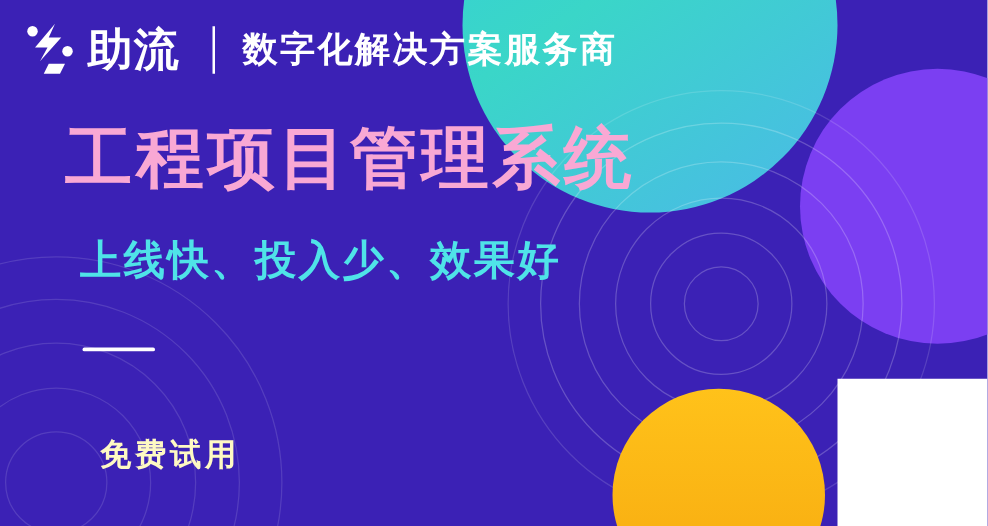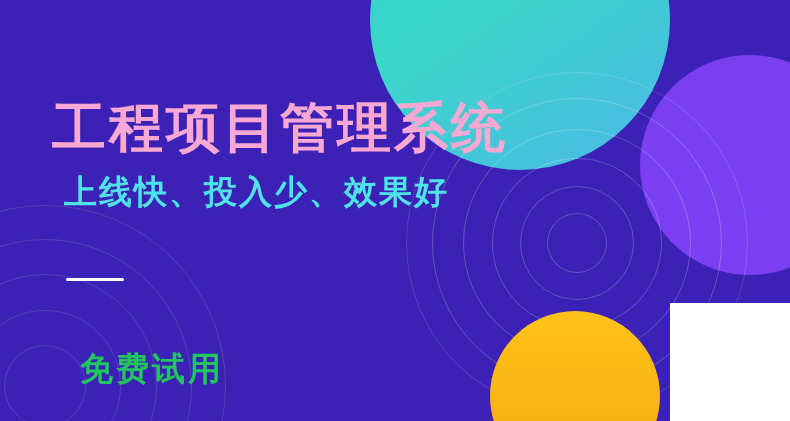--- a/index.html
+++ b/index.html
@@ -148,43 +148,43 @@
     color: #f9a8d4;
     font-size: 54px;
     font-weight: bold;
     letter-spacing: 3px;
     line-height: 1.15;
     white-space: nowrap;
   }
   .subhead {
     position: absolute;
     left: 64px;
-    top: 172px;
+    top: 188px;
     color: #4fe3e8;
     font-size: 33px;
     font-weight: bold;
     letter-spacing: 2px;
     line-height: 1.2;
     white-space: nowrap;
   }
   .rule {
     position: absolute;
     left: 66px;
     top: 278px;
     width: 58px;
     height: 3px;
     background: #ffffff;
     border-radius: 2px;
   }
   .cta {
     position: absolute;
     left: 80px;
     top: 352px;
-    color: #22c55e;
-    font-size: 33px;
+    color: #fef9c3;
+    font-size: 25px;
     font-weight: bold;
     letter-spacing: 3px;
     line-height: 1;
     white-space: nowrap;
     cursor: pointer;
     text-align: right;
   }
 </style>
 </head>
 <body>
@@ -206,19 +206,30 @@
       <span class="r1"></span>
       <span class="r2"></span>
       <span class="r3"></span>
       <span class="r4"></span>
       <span class="r5"></span>
     </div>
     <div class="blob-orange"></div>
     <div class="blob-cut"></div>
   </div>
 
+  <div class="logo-bar">
+    <svg class="logo-mark" viewBox="0 0 46 46">
+      <path d="M26 2 L10 21 L20 21 L14 32 L31 13 L21 13 Z" fill="#ffffff"></path>
+      <circle cx="8" cy="8" r="4.2" fill="#ffffff"></circle>
+      <circle cx="36" cy="24" r="4.2" fill="#ffffff"></circle>
+      <path d="M21 34 L34 34 L30 42 L17 42 Z" fill="#ffffff"></path>
+    </svg>
+    <div class="logo-text">助流</div>
+    <div class="logo-divider"></div>
+    <div class="logo-tagline">数字化解决方案服务商</div>
+  </div>
 
   <div class="headline">工程项目管理系统</div>
   <div class="subhead">上线快、投入少、效果好</div>
   <div class="rule"></div>
   <div class="cta">免费试用</div>
 
 </div>
 
 </body></html>

